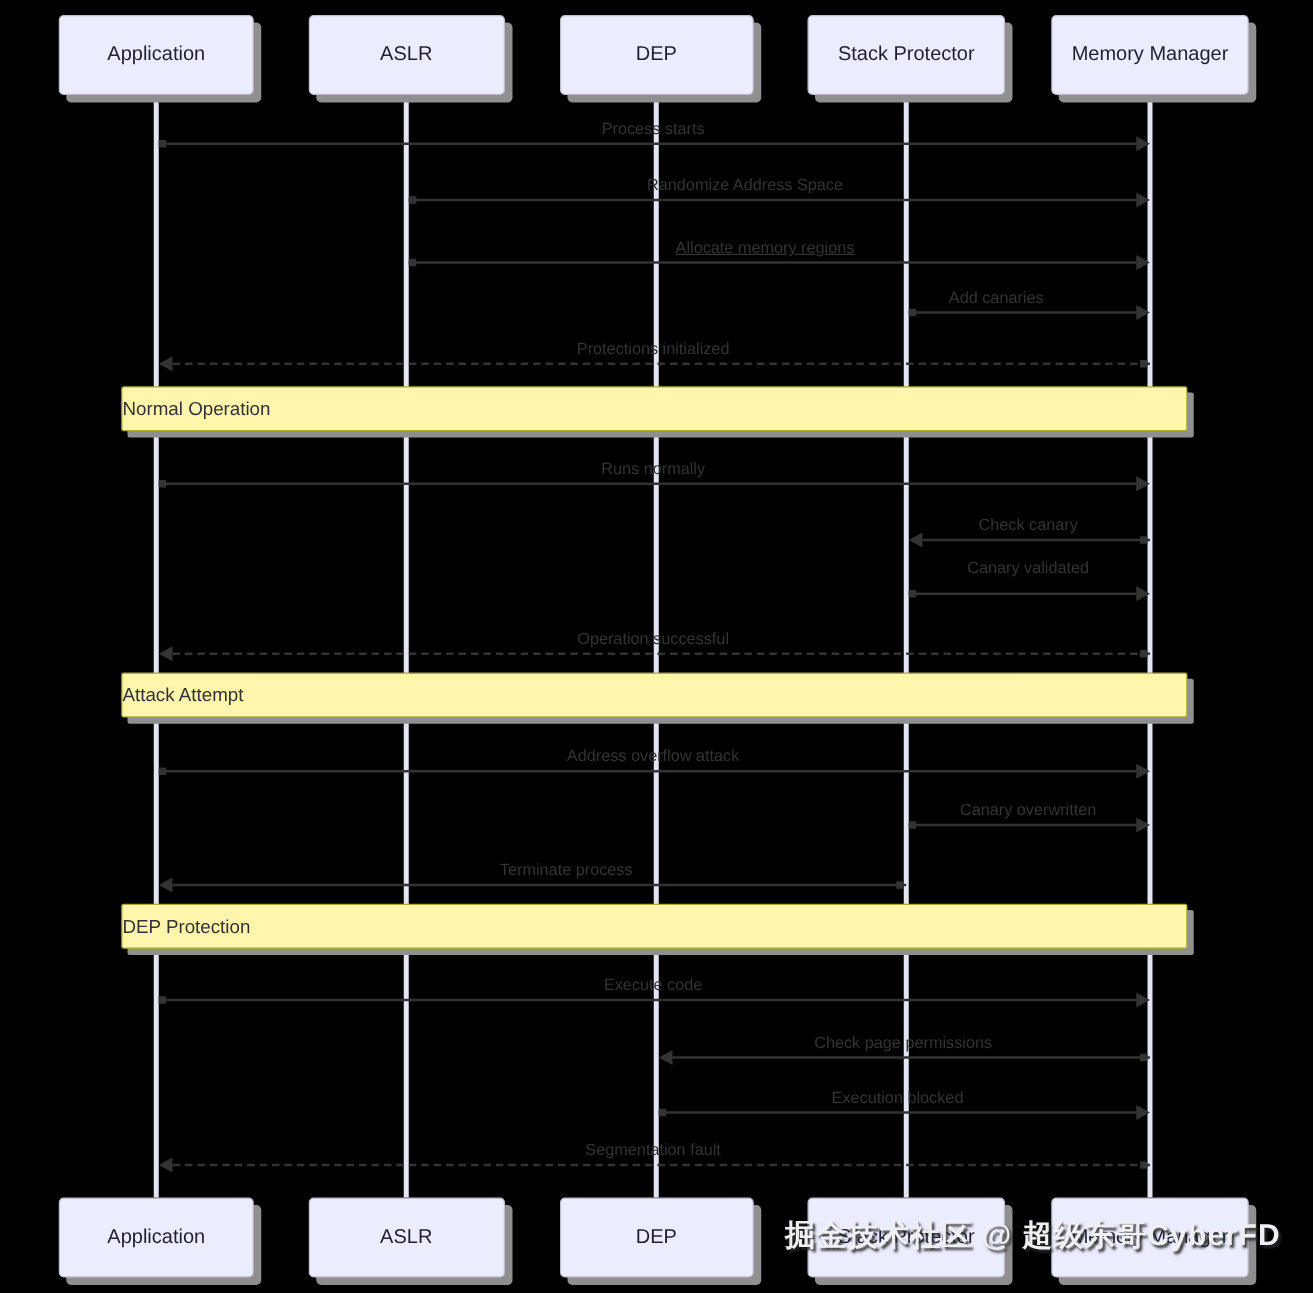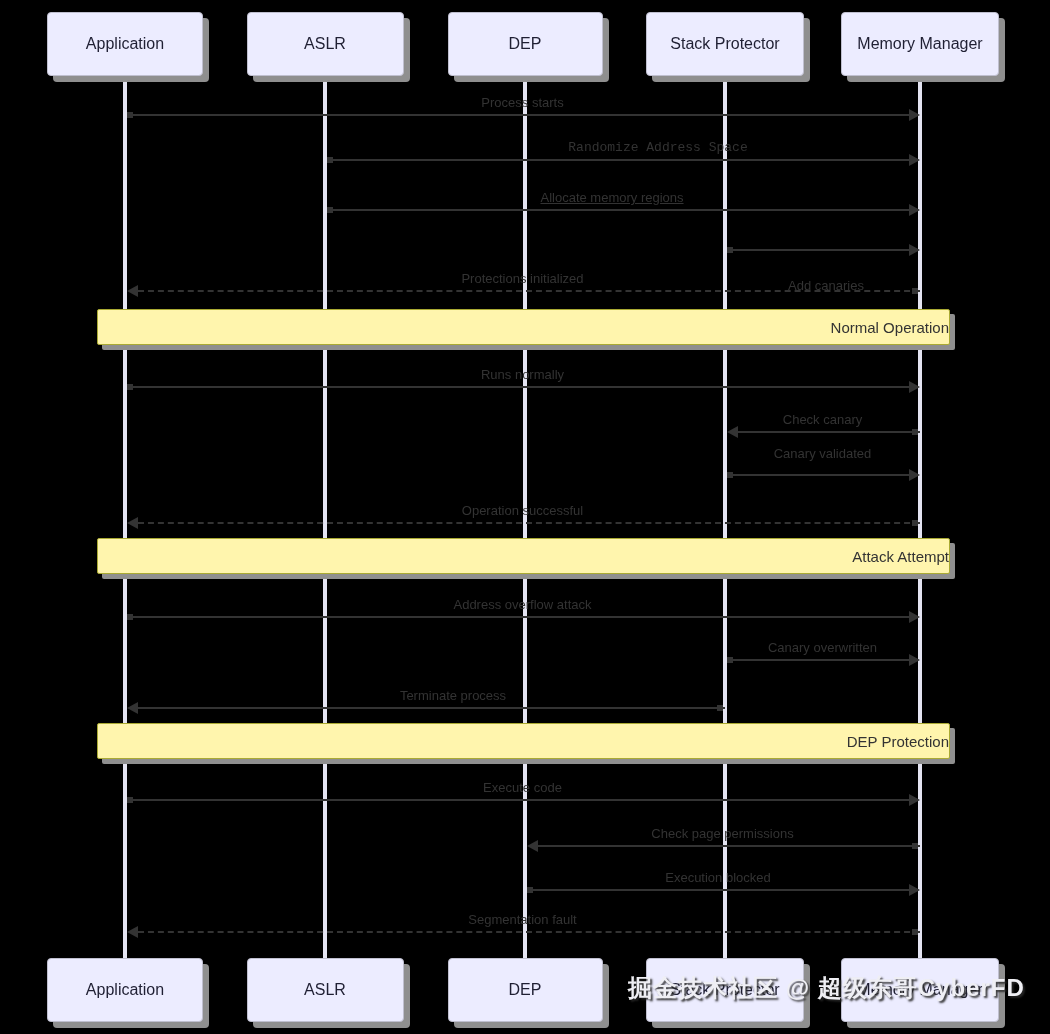--- a/index.html
+++ b/index.html
@@ -12,21 +12,21 @@
   #stage{position:relative;width:1050px;height:1034px;background:var(--bg);overflow:hidden;}
   .lifeline{position:absolute;width:4px;background:var(--lifeline);}
   .pbox{position:absolute;height:64px;background:var(--actor-fill);
         border:1px solid var(--actor-border);border-radius:4px;
         box-shadow:6px 6px 0 var(--shadow);
         display:flex;align-items:center;justify-content:center;
         font-size:16px;color:var(--actor-text);box-sizing:border-box;}
   .note{position:absolute;height:36px;background:var(--note-fill);
         border:1px solid var(--note-border);border-radius:2px;
         box-shadow:5px 5px 0 var(--shadow);
-        display:flex;align-items:center;justify-content:flex-end;
+        display:flex;align-items:center;justify-content:flex-start;
         font-size:15px;color:#333;box-sizing:border-box;}
   .msg-line{position:absolute;height:0;border-top:2px solid var(--line);}
   .msg-line.dashed{border-top-style:dashed;}
   .msg-label{position:absolute;transform:translateX(-50%);
         font-size:13px;color:var(--msg-text);white-space:nowrap;}
   .arrowhead{position:absolute;width:0;height:0;border-top:6px solid transparent;
         border-bottom:6px solid transparent;}
   .arrowhead.right{border-left:11px solid var(--line);}
   .arrowhead.left{border-right:11px solid var(--line);}
   .start-dot{position:absolute;width:6px;height:6px;background:var(--line);}
@@ -46,29 +46,29 @@
       <div class="lifeline" style="left: 918px; top: 76px; height: 882px;"></div>
     </div>
   <div id="messages">
       <div class="msg-line" style="left: 127px; top: 114px; width: 782px;"></div>
       <div class="arrowhead right" style="top: 109px; left: 909px;"></div>
       <div class="start-dot" style="top: 112px; left: 127px;"></div>
       <div class="msg-label" style="left: 522.5px; top: 95px;">Process starts</div>
       <div class="msg-line" style="left: 327px; top: 159px; width: 582px;"></div>
       <div class="arrowhead right" style="top: 154px; left: 909px;"></div>
       <div class="start-dot" style="top: 157px; left: 327px;"></div>
-      <div class="msg-label" style="left: 658px; top: 140px; font-family: Liberation Mono, monospace;">Randomize Address Space</div>
+      <div class="msg-label" style="left: 596px; top: 140px;">Randomize Address Space</div>
       <div class="msg-line" style="left: 327px; top: 209px; width: 582px;"></div>
       <div class="arrowhead right" style="top: 204px; left: 909px;"></div>
       <div class="start-dot" style="top: 207px; left: 327px;"></div>
       <div class="msg-label" style="left: 612px; top: 190px; text-decoration: underline;">Allocate memory regions</div>
       <div class="msg-line" style="left: 727px; top: 249px; width: 182px;"></div>
       <div class="arrowhead right" style="top: 244px; left: 909px;"></div>
       <div class="start-dot" style="top: 247px; left: 727px;"></div>
-      <div class="msg-label" style="left: 826px; top: 230px; margin-top: 48px;">Add canaries</div>
+      <div class="msg-label" style="left: 797px; top: 230px;">Add canaries</div>
       <div class="msg-line dashed" style="left: 138px; top: 290px; width: 782px;"></div>
       <div class="arrowhead left" style="top: 285px; left: 127px;"></div>
       <div class="start-dot" style="top: 288px; left: 912px;"></div>
       <div class="msg-label" style="left: 522.5px; top: 271px;">Protections initialized</div>
       <div class="msg-line" style="left: 127px; top: 386px; width: 782px;"></div>
       <div class="arrowhead right" style="top: 381px; left: 909px;"></div>
       <div class="start-dot" style="top: 384px; left: 127px;"></div>
       <div class="msg-label" style="left: 522.5px; top: 367px;">Runs normally</div>
       <div class="msg-line" style="left: 738px; top: 431px; width: 182px;"></div>
       <div class="arrowhead left" style="top: 426px; left: 727px;"></div>

